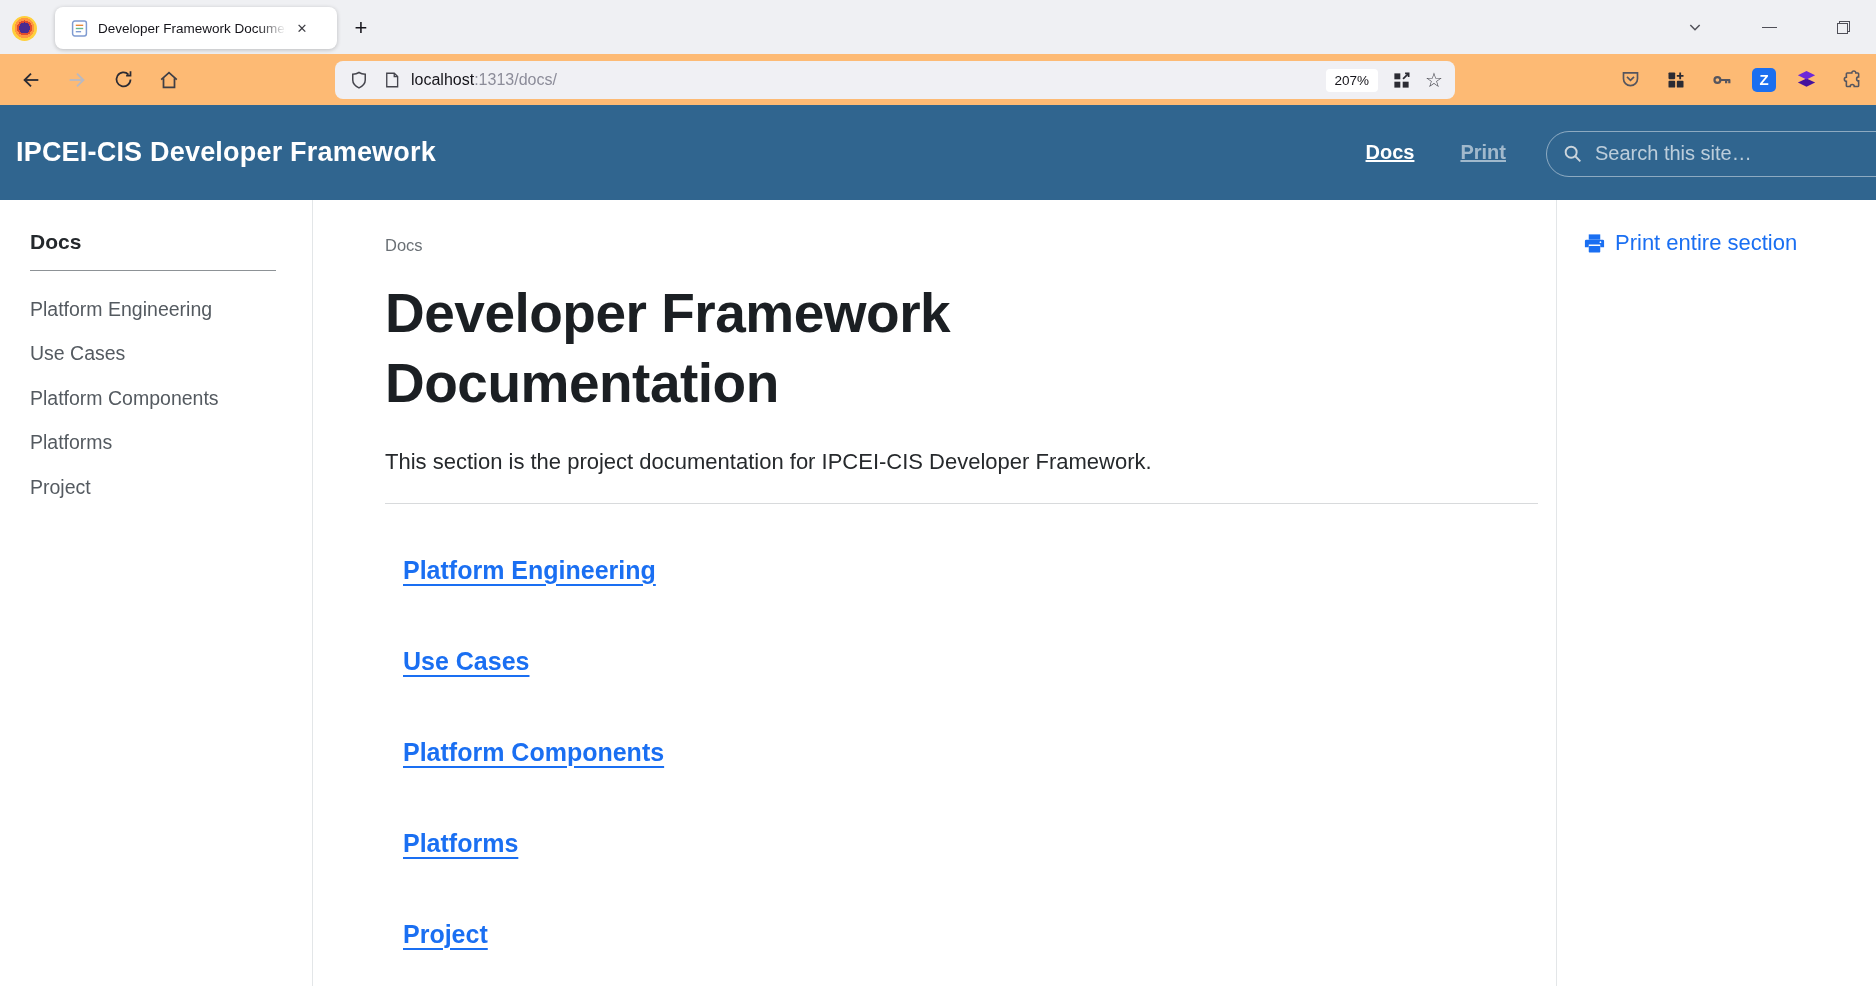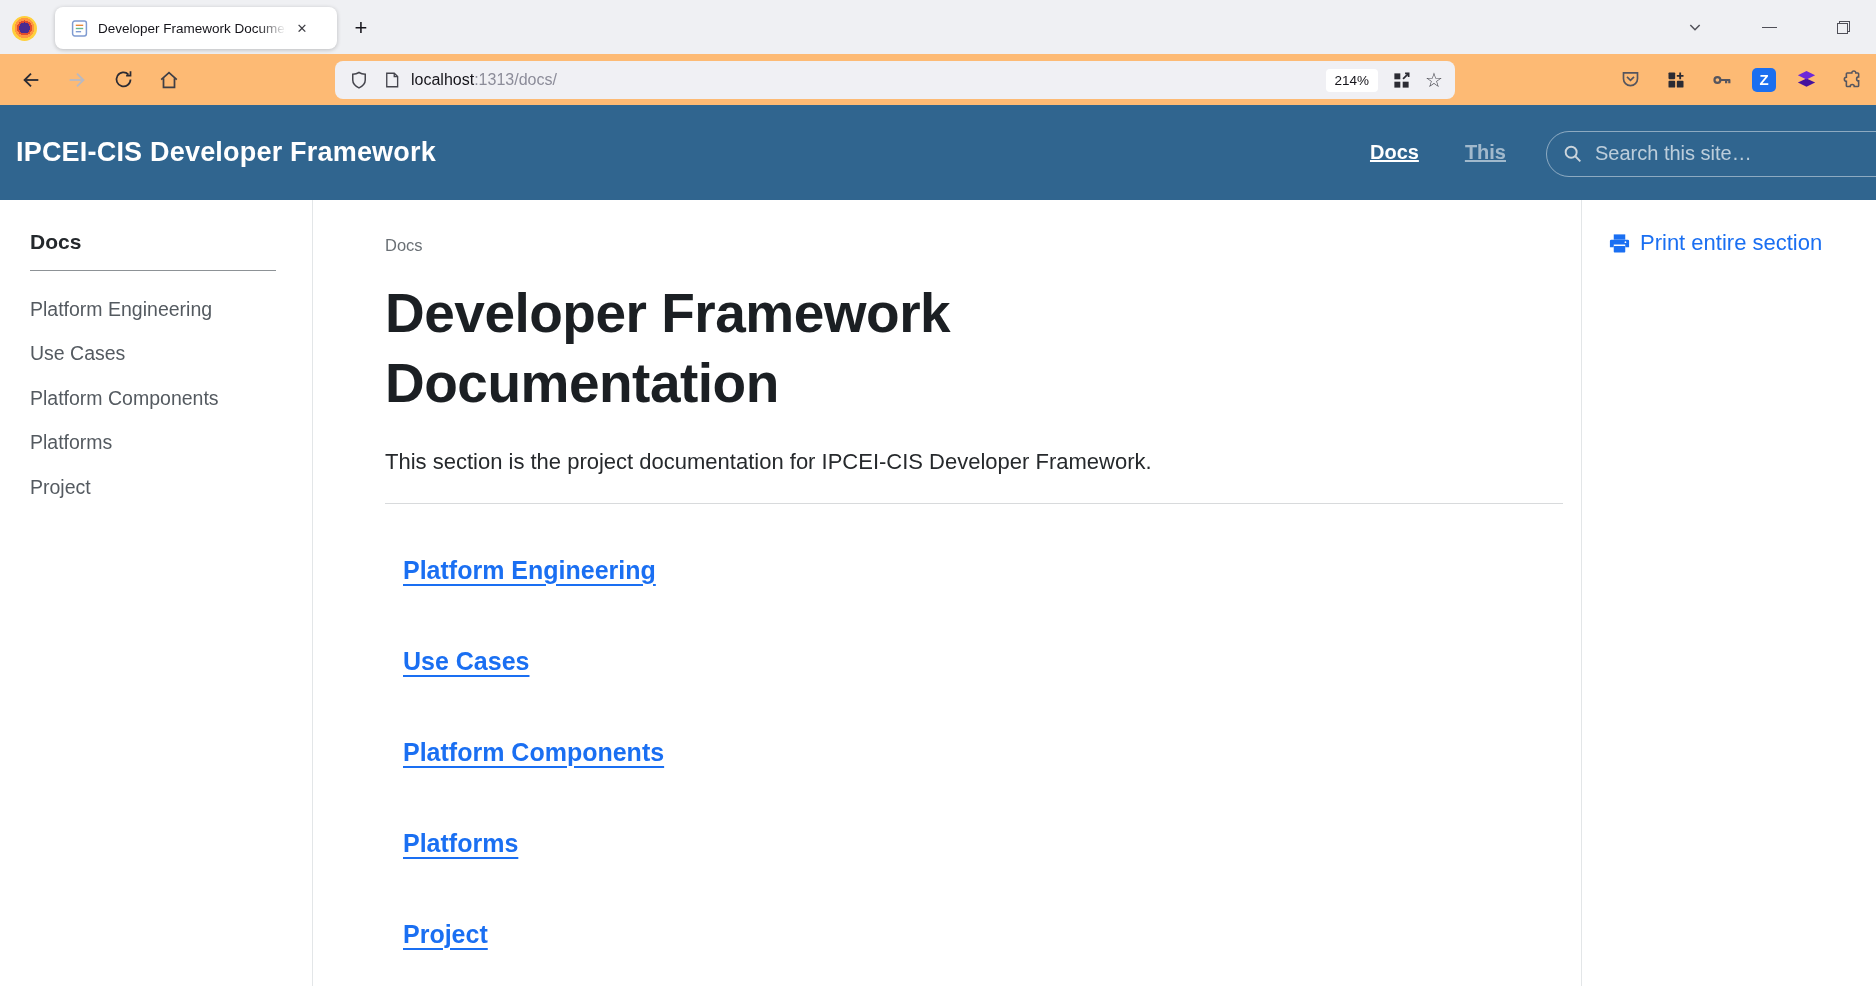--- a/index.html
+++ b/index.html
@@ -65,21 +65,21 @@
   .content { flex:1; padding:36px 18px 0 72px; }
   .breadcrumb { font-size:16.5px; color:#6a7075; margin-bottom:24px; }
   .page-title { font-size:55px; line-height:1.27; font-weight:bold; color:#1b1f23; max-width:830px; margin-bottom:30px; letter-spacing:-.5px; }
   .lead { font-size:22px; color:#26292c; margin-bottom:28px; }
   .content-rule { border:none; border-top:1px solid #d8dadc; }
   .sections { padding:52px 0 0 18px; }
   .section-link { display:inline-block; font-size:25px; font-weight:bold; color:#1a6ff2; text-decoration:underline;
     text-decoration-thickness:2px; text-underline-offset:5px; }
   .section-row { margin-bottom:62px; }
 
-  .toc { width:295px; flex:none; border-left:1px solid #e3e6e8; padding:30px 12px 0 26px; }
+  .toc { width:320px; flex:none; border-left:1px solid #e3e6e8; padding:30px 12px 0 26px; }
   .print-link { display:flex; align-items:center; gap:9px; color:#1a6ff2; font-size:22px; text-decoration:none; white-space:nowrap; }
 
   svg { display:block; }
 </style>
 </head>
 <body>
 
 <div class="browser">
 
   <div class="tabbar">
@@ -148,21 +148,21 @@
           </svg>
       </span>
       <span class="icon-gap">
         <svg width="18" height="18" viewBox="0 0 24 24" fill="none" stroke="#45454d" stroke-width="1.8">
             <path d="M5 3 h10 l4.5 4.5 V21 H5 z"></path>
             <path d="M15 3 v4.5 H19.5"></path>
           </svg>
       </span>
       <span class="url-text"><span>localhost</span><span class="muted">:1313/docs/</span></span>
       <span class="urlbar-spacer"></span>
-      <span class="zoom-badge">214%</span>
+      <span class="zoom-badge">207%</span>
       <span class="icon-gap">
         <svg width="19" height="19" viewBox="0 0 24 24">
             <rect x="3" y="3" width="7.5" height="7.5" fill="#2b2b33"></rect>
             <rect x="3" y="13.5" width="7.5" height="7.5" fill="#2b2b33"></rect>
             <rect x="13.5" y="13.5" width="7.5" height="7.5" fill="#2b2b33"></rect>
             <path d="M14 10 L21 3" stroke="#2b2b33" stroke-width="2.2"></path>
             <polyline points="16.5,3 21,3 21,7.5" fill="none" stroke="#2b2b33" stroke-width="2.2"></polyline>
           </svg>
       </span>
       <span class="icon-gap star">☆</span>
@@ -201,21 +201,21 @@
             <path d="M9 4.5 h2.2 a2.3 2.3 0 1 1 4.6 0 H18 a1 1 0 0 1 1 1 V9 a2.3 2.3 0 1 0 0 4.6 V19 a1 1 0 0 1 -1 1 h-4 a2.3 2.3 0 1 0 -4.6 0 H6 a1 1 0 0 1 -1 -1 v-5 a2.3 2.3 0 1 1 0 -4.6 V5.5 a1 1 0 0 1 1 -1z"></path>
           </svg>
       </div>
     </div>
   </div>
 
   <div class="navbar">
     <span class="brand">IPCEI-CIS Developer Framework</span>
     <div class="nav-right">
       <a class="nav-link" href="#">Docs</a>
-      <a class="nav-link muted" href="#">This</a>
+      <a class="nav-link muted" href="#">Print</a>
       <div class="searchbox">
         <span class="search-ic">
           <svg width="22" height="22" viewBox="0 0 24 24" fill="none" stroke="#ccd5dc" stroke-width="2.1">
               <circle cx="10" cy="10" r="6"></circle>
               <line x1="14.5" y1="14.5" x2="20" y2="20"></line>
             </svg>
         </span>
         <input type="text" placeholder="Search this site…" style="">
       </div>
     </div>

